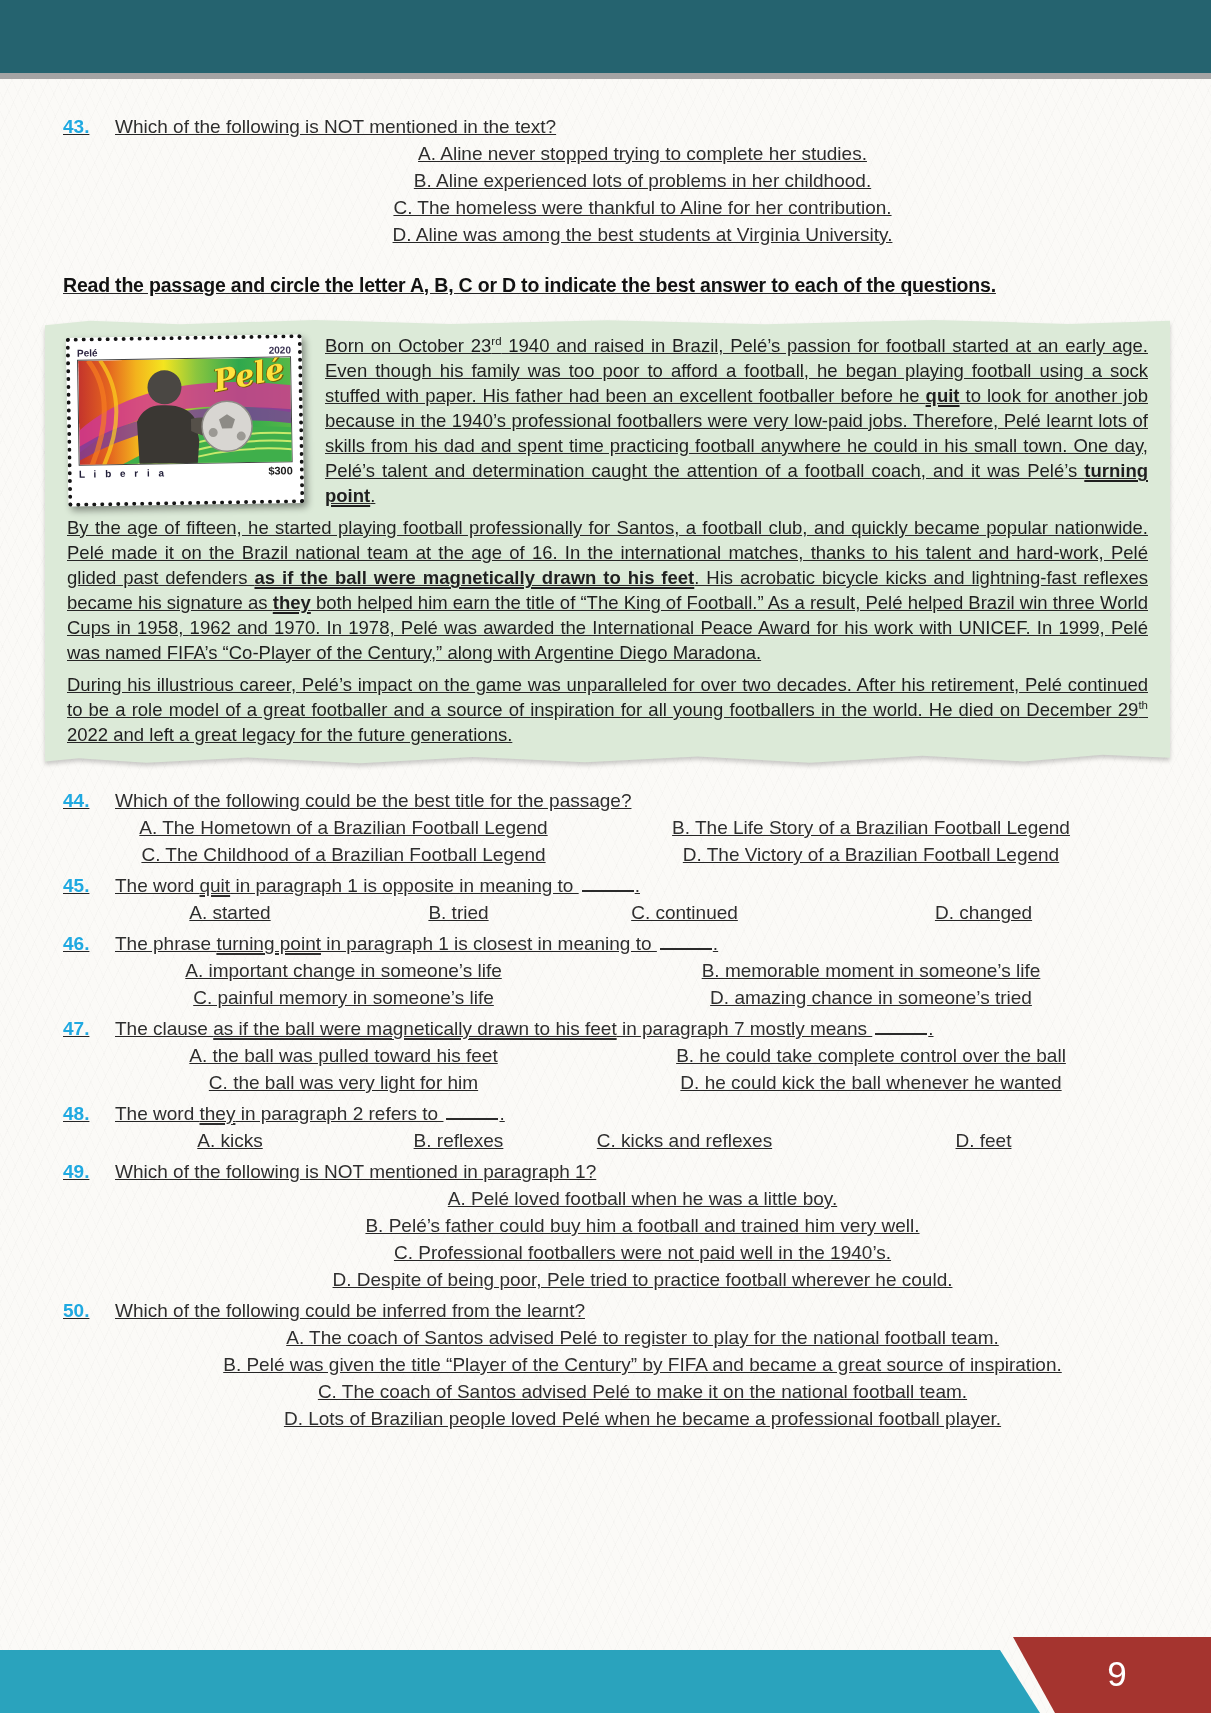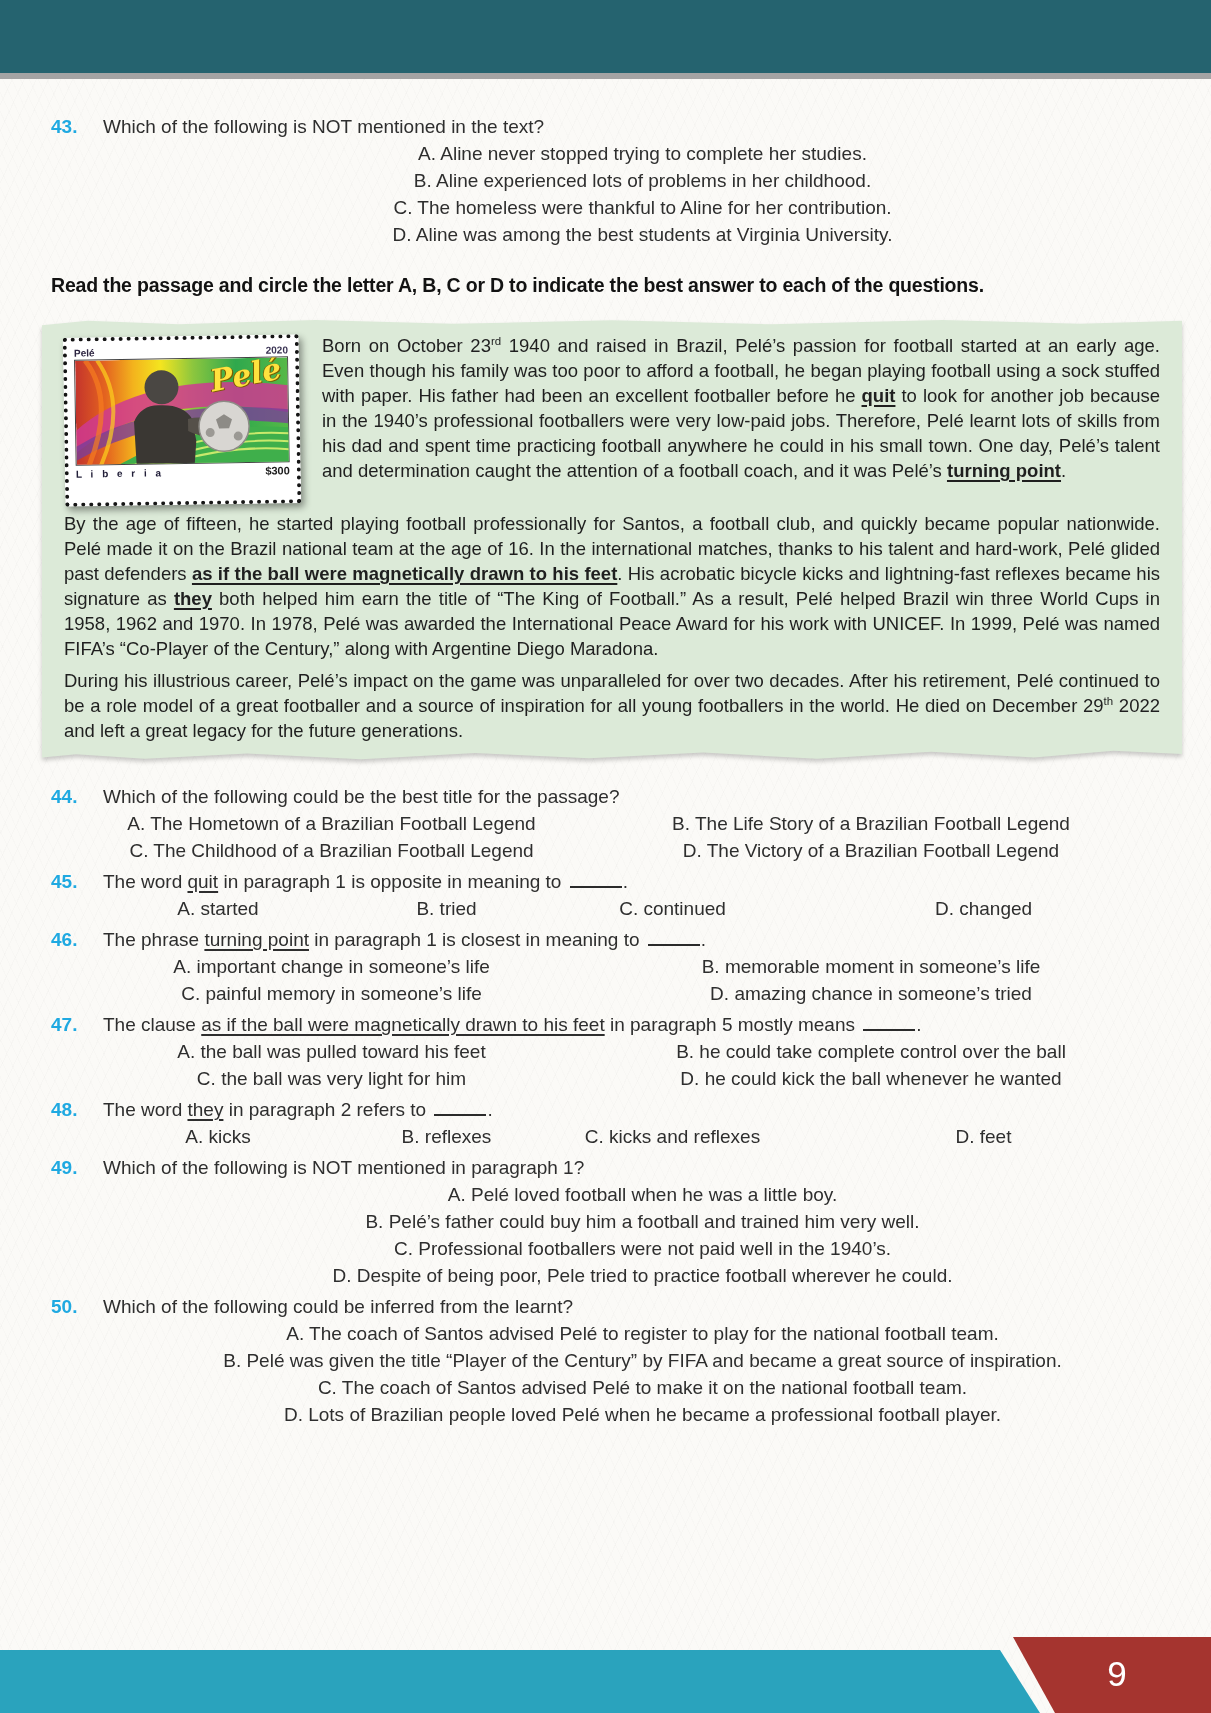--- a/index.html
+++ b/index.html
@@ -15,39 +15,39 @@
     background-color:#fbfaf7;
     background-image:
       repeating-linear-gradient(115deg, rgba(0,0,0,0.015) 0 1px, transparent 1px 11px),
       repeating-linear-gradient(245deg, rgba(0,0,0,0.012) 0 1px, transparent 1px 8px);
     color:#262626;
   }
   
   .top-bar{position:absolute;top:0;left:0;width:100%;height:73px;background:#25636f;}
   .top-bar-shadow{position:absolute;top:73px;left:0;width:100%;height:6px;background:#a4a4a4;}
   
-  .content{position:absolute;top:79px;left:0;width:1211px;padding:0 29px;box-sizing:border-box;}
+  .content{position:absolute;top:79px;left:0;width:1211px;padding:0 41px;box-sizing:border-box;text-decoration:underline;}
   .question{margin:0 0 4px 0;}
   .question .qhead{display:flex;align-items:baseline;padding-left:22px;line-height:27px;font-size:19px;}
   .qnum{flex:0 0 52px;color:#1fa9e1;font-weight:700;}
   .qprompt{flex:1;color:#2e2e2e;}
   .opts{display:grid;margin-left:74px;line-height:27px;font-size:19px;color:#2e2e2e;text-align:center;}
   .opts.list{grid-template-columns:1fr;}
   .opts.cols2{grid-template-columns:457px 1fr;}
   .opts.cols4{grid-template-columns:230px 227px 225px 1fr;}
   .u{text-decoration:underline;text-underline-offset:3px;text-decoration-thickness:1.5px;}
   .b{font-weight:700;}
   sup{font-size:0.62em;vertical-align:super;line-height:0;}
   .blank{display:inline-block;width:52px;height:0.95em;border-bottom:2px solid #2b2b2b;margin:0 1px 0 3px;}
   .instruction{
     margin:24px 0 14px 22px;font-size:19.5px;font-weight:700;color:#121212;
     letter-spacing:-0.2px;line-height:27px;
   }
   
-  .passage-wrap{filter:drop-shadow(0 3px 2px rgba(0,0,0,0.2));margin:20px 0 22px 13px;}
+  .passage-wrap{filter:drop-shadow(0 3px 2px rgba(0,0,0,0.2));margin:20px 0 22px 4px;}
   .passage-box{
     background:#dcead8;
     padding:14px 22px 18px 22px;
     box-sizing:border-box;
     clip-path:polygon(0% 1.4%,4% 0.4%,12% 1.2%,24% 0.2%,36% 1.1%,50% 0.3%,64% 1.2%,79% 0.2%,91% 1.1%,100% 0.4%,
                       100% 98.4%,94% 97.7%,87% 99.2%,78% 97.9%,68% 99.5%,58% 98.1%,48% 99.4%,38% 98.2%,28% 99.6%,
                       18% 98.3%,9% 99.5%,3% 98.5%,0% 99.2%);
   }
   .para{
     margin:0 0 7px 0;font-size:18.5px;line-height:25px;color:#1f1f1f;
@@ -207,21 +207,21 @@
           <div class="opts cols2">
             <div class="opt">A. important change in someone’s life</div>
             <div class="opt">B. memorable moment in someone’s life</div>
             <div class="opt">C. painful memory in someone’s life</div>
             <div class="opt">D. amazing chance in someone’s tried</div>
           </div>
         </div>
         <div class="question">
           <div class="qhead">
             <span class="qnum">47.</span>
-            <span class="qprompt"><span>The clause </span><span class="u">as if the ball were magnetically drawn to his feet</span><span> in paragraph 5 mostly means </span><span class="blank"></span><span>.</span></span>
+            <span class="qprompt"><span>The clause </span><span class="u">as if the ball were magnetically drawn to his feet</span><span> in paragraph 7 mostly means </span><span class="blank"></span><span>.</span></span>
           </div>
           <div class="opts cols2">
             <div class="opt">A. the ball was pulled toward his feet</div>
             <div class="opt">B. he could take complete control over the ball</div>
             <div class="opt">C. the ball was very light for him</div>
             <div class="opt">D. he could kick the ball whenever he wanted</div>
           </div>
         </div>
         <div class="question">
           <div class="qhead">

